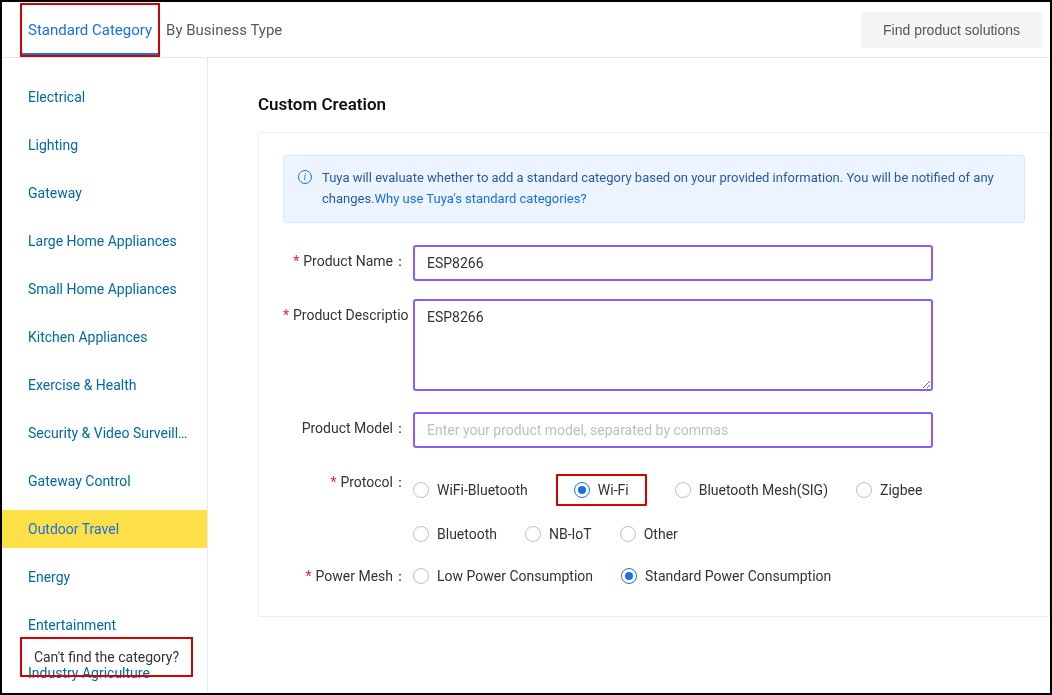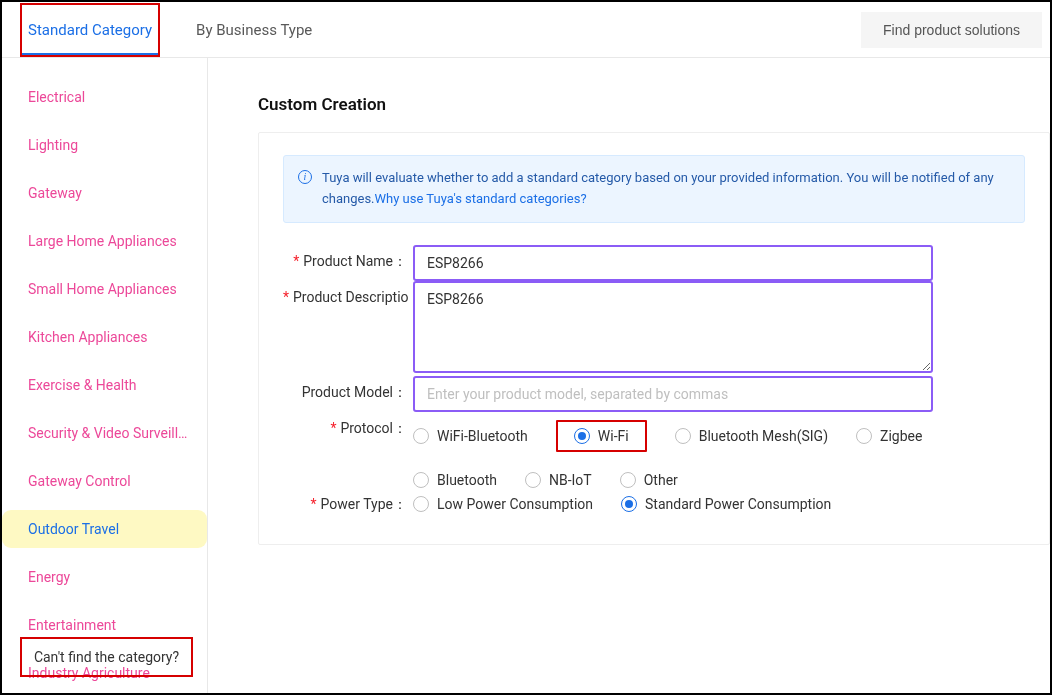--- a/index.html
+++ b/index.html
@@ -17,21 +17,20 @@
       display: flex;
       align-items: center;
       height: 56px;
       border-bottom: 1px solid #e8e8e8;
       padding: 0 8px;
       position: relative;
     }
     .tabs {
       display: flex;
       align-items: flex-end;
-      gap: 30px;
       margin-left: 10px;
     }
     .tab {
       padding: 18px 6px;
       cursor: pointer;
       color: #595959;
       position: relative;
       font-size: 15px;
     }
     .tab.active {
@@ -67,31 +66,30 @@
     .sidebar {
       width:206px;
       border-right:1px solid #e8e8e8;
       padding-top:20px;
       position:relative;
       overflow:hidden;
     }
     .sidebar-item {
       padding:11px 10px 11px 26px;
       font-size:14px;
-      color:#ec4899;
+      color:#0369a1;
       cursor:pointer;
       white-space:nowrap;
       overflow:hidden;
       text-overflow:ellipsis;
       margin-bottom:10px;
     }
     .sidebar-item.selected{
-      background:#fef9c3;
+      background:#fde047;
       color:#1b6fe6;
-      border-radius:9px;
     }
     .cant-find{
       position:absolute;
       left:18px;
       bottom:16px;
       right:14px;
       padding:10px 8px;
       border:2px solid #d60000;
       font-size:14px;
       color:#333;
@@ -136,20 +134,21 @@
     .info-icon{
       width:14px;height:14px;flex-shrink:0;
       border:1.5px solid #1b6fe6;border-radius:50%;
       display:flex;align-items:center;justify-content:center;
       font-size:10px;color:#1b6fe6;font-style:italic;font-family:Georgia,serif;
       margin-top:2px;
     }
     .form-row{
       display:flex;
       align-items:flex-start;
+      margin-bottom:18px;
     }
     .form-label{
       width:130px;
       text-align:right;
       padding-right:6px;
       font-size:14px;
       color:#333;
       padding-top:8px;
       white-space:nowrap;
     }
@@ -289,21 +288,21 @@
             </label>
             <label class="radio-wrap">
               <span class="radio-dot"></span>
               <span>Other</span>
             </label>
           </div>
         </div>
       </div>
 
       <div class="form-row" style="margin-bottom:0;">
-        <div class="form-label"><span class="req">*</span><span>Power Type</span>：</div>
+        <div class="form-label"><span class="req">*</span><span>Power Mesh</span>：</div>
         <div class="form-control">
           <div class="radio-group">
             <label class="radio-wrap">
               <span class="radio-dot"></span>
               <span>Low Power Consumption</span>
             </label>
             <label class="radio-wrap">
               <span class="radio-dot checked"></span>
               <span>Standard Power Consumption</span>
             </label>

